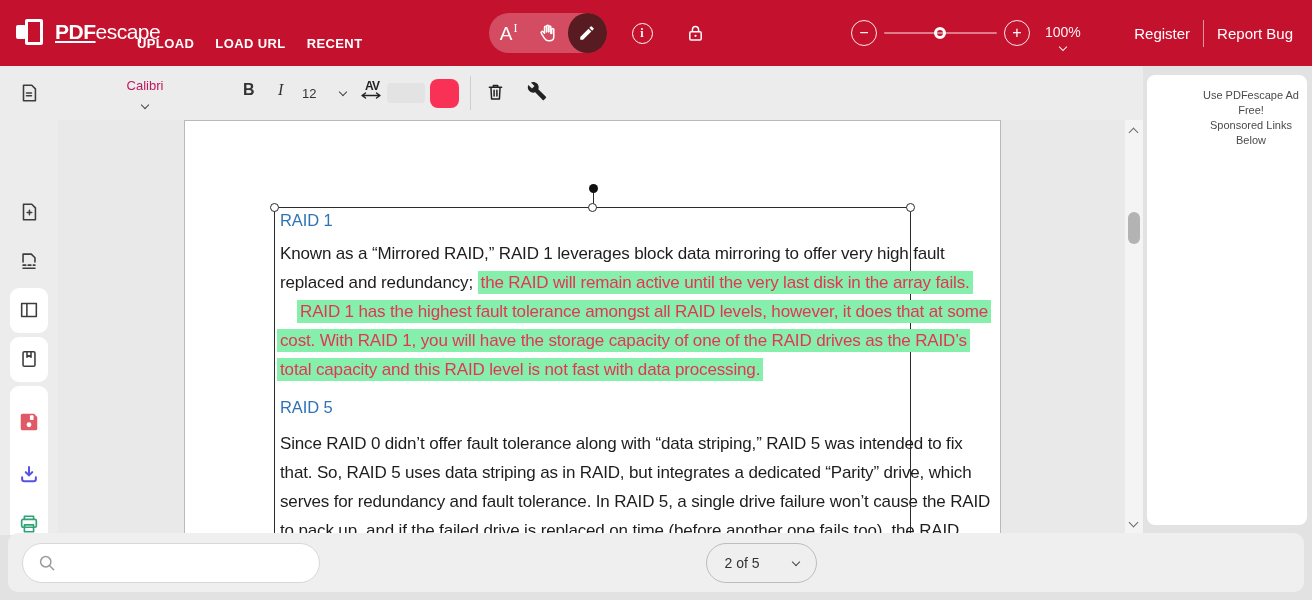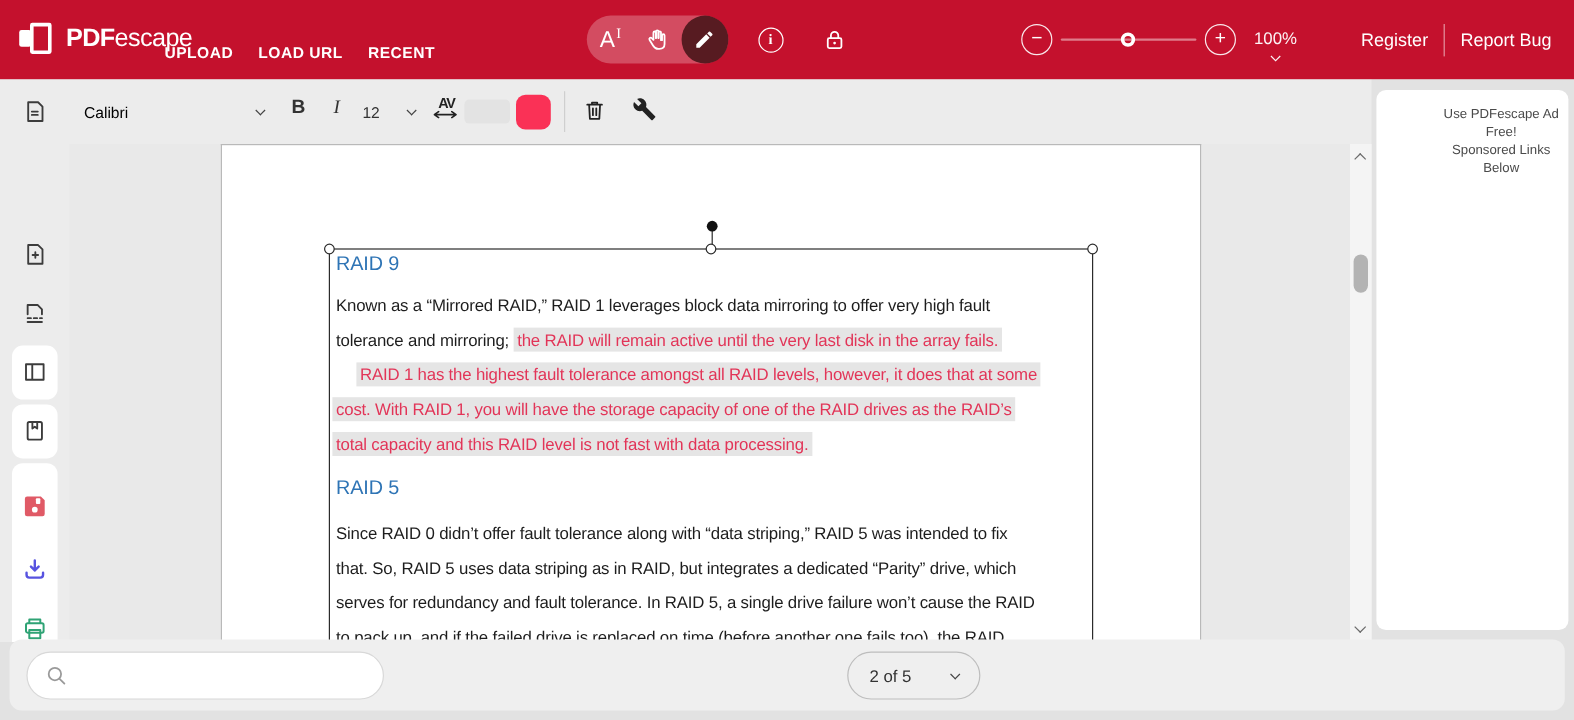--- a/index.html
+++ b/index.html
@@ -6,21 +6,21 @@
   html,body { width:1312px; height:600px; overflow:hidden; }
   body { background:#e2e2e2; font-family:"Liberation Sans", sans-serif; position:relative; }
 
   
   .header { position:absolute; left:0; top:0; width:1312px; height:66px; background:#c4112d; z-index:10; }
   .logo { position:absolute; left:16px; top:17px; display:flex; align-items:center; gap:9px; color:#fff; }
   .logo-mark { position:relative; width:30px; height:30px; }
   .logo-door { position:absolute; left:9px; top:2px; width:18px; height:26px; border:3px solid #fff; border-radius:2px; }
   .logo-slab { position:absolute; left:0; top:8px; width:10px; height:14px; background:#fff; border-radius:2px; }
   .brand { font-size:21px; letter-spacing:-0.5px; }
-  .brand b { font-weight:700; }
+  .brand b { font-weight:700;text-decoration:underline; }
   .brand span { font-weight:300; }
   .topnav { position:absolute; left:137px; top:0; height:51px; display:flex; align-items:flex-end; gap:21px; }
   .topnav .nav-item { color:#fff; font-size:13px; font-weight:600; letter-spacing:0.4px; cursor:pointer; }
   .tool-pill { position:absolute; left:489px; top:13px; width:118px; height:40px; border-radius:20px; background:rgba(255,255,255,0.25); display:flex; align-items:center; }
   .tool-btn { width:40px; height:40px; border-radius:50%; display:flex; align-items:center; justify-content:center; color:#fff; cursor:pointer; }
   .tool-btn.active { background:#571b21; }
   .texttool-glyph { font-size:19px; line-height:1; display:flex; align-items:flex-start; }
   .texttool-glyph .ibeam { font-family:"Liberation Serif", serif; font-size:12px; margin-left:1px; margin-top:-2px; }
   .hbtn { position:absolute; top:21px; width:24px; height:24px; display:flex; align-items:center; justify-content:center; color:#fff; cursor:pointer; }
   .info-btn { left:630px; }
@@ -35,21 +35,21 @@
   .chev { width:6px; height:6px; border-right:1.8px solid currentColor; border-bottom:1.8px solid currentColor; transform:rotate(45deg); margin-top:-3px; }
   .acct { position:absolute; right:19px; top:0; height:66px; display:flex; align-items:center; gap:13px; color:#fff; }
   .acct .acct-link { font-size:15px; font-weight:400; cursor:pointer; }
   .acct-div { width:1px; height:27px; background:rgba(255,255,255,0.55); }
 
   
   .main { position:absolute; left:0; top:66px; width:1143px; height:469px; background:#ececec; z-index:1; }
 
   
   .fmtbar { position:absolute; left:0; top:0; width:1143px; height:54px; }
-  .font-select { position:absolute; left:70px; top:12px; width:150px; height:30px; display:flex; align-items:center; justify-content:space-between; color:#000000; cursor:pointer; }
+  .font-select { position:absolute; left:70px; top:12px; width:150px; height:30px; display:flex; align-items:center; justify-content:space-between; color:#be185d; cursor:pointer;flex-direction:column; }
   .font-select .fname { font-size:13px; }
   .dchev { width:6px; height:6px; border-right:1.6px solid #444; border-bottom:1.6px solid #444; transform:rotate(45deg); margin-top:-2px; }
   .bold-btn { position:absolute; left:243px; top:15px; font-size:16px; font-weight:700; color:#333; cursor:pointer; }
   .italic-btn { position:absolute; left:278px; top:15px; font-size:16px; font-style:italic; font-family:"Liberation Serif", serif; color:#333; cursor:pointer; }
   .size-select { position:absolute; left:302px; top:12px; width:44px; height:30px; display:flex; align-items:center; justify-content:space-between; color:#333; cursor:pointer; }
   .size-select .fsize { font-size:13px; }
   .avicon { position:absolute; left:361px; top:14px; width:22px; text-align:center; color:#222; cursor:pointer; }
   .avicon .av { font-size:12px; font-weight:700; letter-spacing:-1px; display:block; line-height:12px; }
   .swatch-hl { position:absolute; left:387px; top:17px; width:38px; height:20px; border-radius:4px; background:#e3e3e3; cursor:pointer; }
   .swatch-color { position:absolute; left:430px; top:13px; width:29px; height:29px; border-radius:8px; background:#fa3156; cursor:pointer; }
@@ -63,23 +63,23 @@
   .side-card { position:absolute; left:10px; width:38px; background:#fff; border-radius:9px; }
   .sc-icon { position:absolute; left:8px; width:22px; height:22px; color:#3c3c3c; cursor:pointer; }
 
   
   .canvas { position:absolute; left:58px; top:54px; width:1067px; height:415px; background:#e9e9e9; }
   .page { position:absolute; left:126px; top:0; width:817px; height:415px; background:#fff; border:1px solid #b9b9b9; border-bottom:none; }
   .selbox { position:absolute; left:89px; top:86px; width:637px; height:330px; border:1px solid #2b2b2b; border-bottom:none; }
   .handle { position:absolute; width:9px; height:9px; background:#fff; border:1.2px solid #2b2b2b; border-radius:50%; }
   .rot-stem { position:absolute; left:50%; top:-19px; width:1px; height:19px; background:#2b2b2b; }
   .rot-dot { position:absolute; left:calc(50% - 4px); top:-24px; width:9px; height:9px; background:#111; border-radius:50%; }
-  .tline { position:absolute; white-space:nowrap; font-size:14px; letter-spacing:-0.15px; color:#1d1d1d; line-height:20px; }
+  .tline { position:absolute; white-space:nowrap; font-size:17px; letter-spacing:-0.15px; color:#1d1d1d; line-height:20px; }
   .theading { position:absolute; white-space:nowrap; font-size:16.5px; color:#2e74b5; letter-spacing:-0.1px; }
-  .hl { color:#e23558; background:#e5e5e5; padding:2px 3px;margin-top:31px; }
+  .hl { color:#e23558; background:#86efac; padding:2px 3px;margin-top:31px; }
 
   
   .vscroll { position:absolute; left:1125px; top:54px; width:18px; height:415px; background:#f4f4f4; }
   .sb-arrow { position:absolute; left:5px; width:7px; height:7px; border-right:1.8px solid #6a6a6a; border-bottom:1.8px solid #6a6a6a; cursor:pointer; }
   .sb-up { top:9px; transform:rotate(-135deg); }
   .sb-down { bottom:9px; transform:rotate(45deg); }
   .sb-thumb { position:absolute; left:3px; top:92px; width:12px; height:32px; background:#b3b3b3; border-radius:6px; cursor:pointer; }
 
   
   .right-gutter { position:absolute; left:1143px; top:66px; width:169px; height:469px; background:#e2e2e2; }
@@ -257,25 +257,25 @@
     <div class="page">
 
       <div class="selbox">
         <div class="rot-stem"></div>
         <div class="rot-dot"></div>
         <div class="handle" style="left:-5px; top:-5px;"></div>
         <div class="handle" style="left:calc(50% - 5px); top:-5px;"></div>
         <div class="handle" style="right:-5px; top:-5px;"></div>
       </div>
 
-      <div class="theading" style="left:95px; top:90px;">RAID 9</div>
+      <div class="theading" style="left:95px; top:90px;">RAID 1</div>
 
       <div class="tline" style="left:95px; top:123px;">Known as a “Mirrored RAID,” RAID 1 leverages block data mirroring to offer very high fault</div>
       <div class="tline" style="left:95px; top:152px;">
-        <span>tolerance and mirroring; </span><span class="hl">the RAID will remain active until the very last disk in the array fails.</span>
+        <span>replaced and redundancy; </span><span class="hl">the RAID will remain active until the very last disk in the array fails.</span>
       </div>
       <div class="tline" style="left:92px; top:181px;padding-left:20px;"><span class="hl">RAID 1 has the highest fault tolerance amongst all RAID levels, however, it does that at some</span></div>
       <div class="tline" style="left:92px; top:210px;"><span class="hl">cost. With RAID 1, you will have the storage capacity of one of the RAID drives as the RAID’s</span></div>
       <div class="tline" style="left:92px; top:239px;"><span class="hl">total capacity and this RAID level is not fast with data processing.</span></div>
 
       <div class="theading" style="left:95px; top:277px;">RAID 5</div>
 
       <div class="tline" style="left:95px; top:313px;">Since RAID 0 didn’t offer fault tolerance along with “data striping,” RAID 5 was intended to fix</div>
       <div class="tline" style="left:95px; top:342px;">that. So, RAID 5 uses data striping as in RAID, but integrates a dedicated “Parity” drive, which</div>
       <div class="tline" style="left:95px; top:371px;">serves for redundancy and fault tolerance. In RAID 5, a single drive failure won’t cause the RAID</div>

